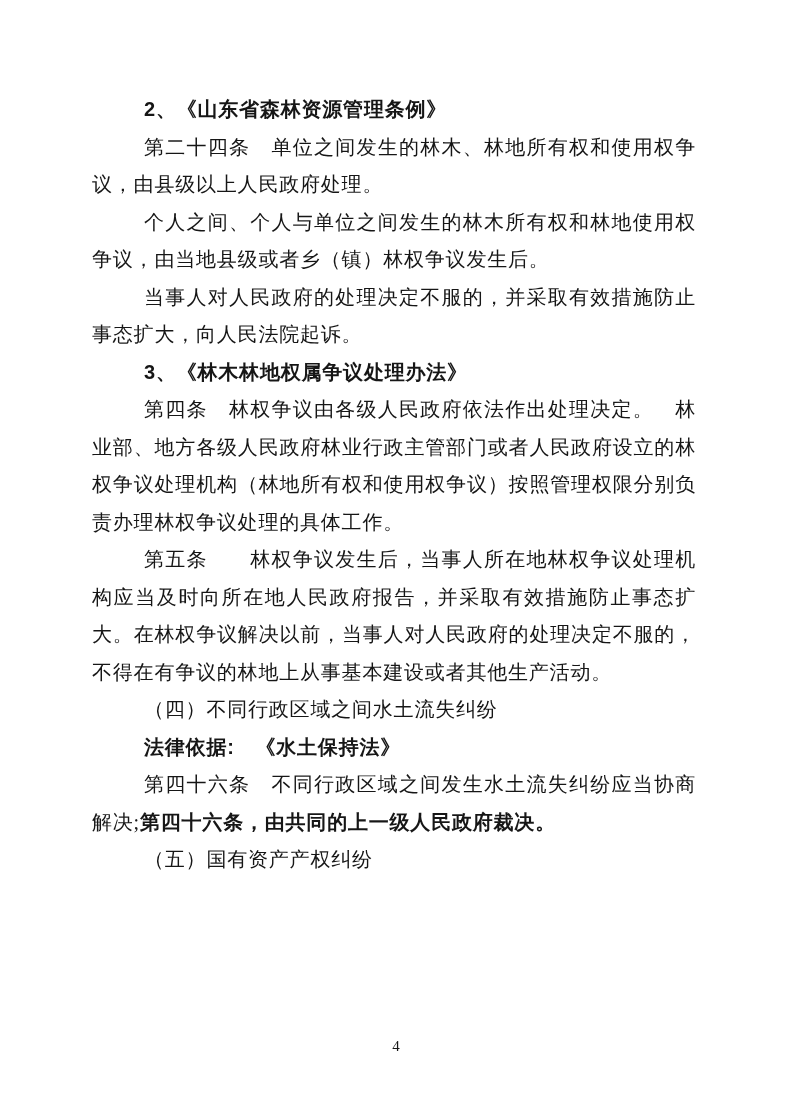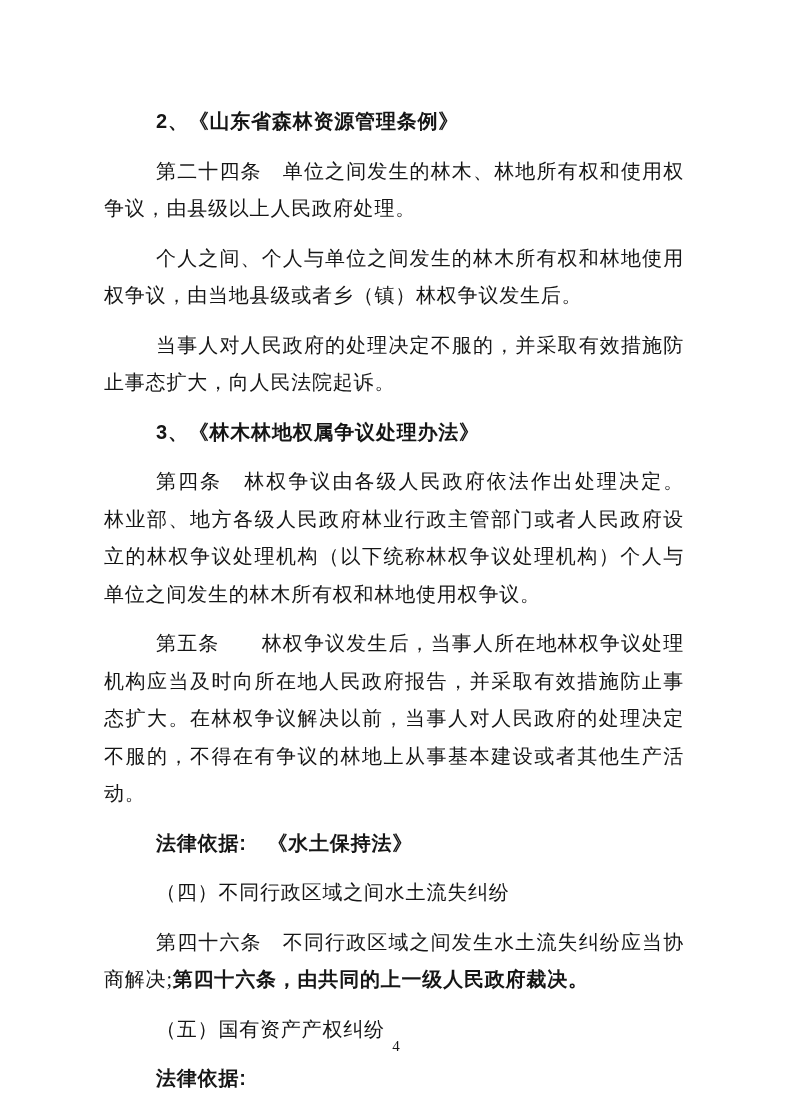--- a/index.html
+++ b/index.html
@@ -21,21 +21,21 @@
     left: 92px;
     top: 91px;
     width: 604px;
     font-size: 20px;
     line-height: 37.5px;
     letter-spacing: 0.8px;
     text-align: justify;
     overflow-wrap: break-word;
   }
   p.para {
-    margin: 12px;
+    margin: 0;
     padding: 0;
     text-indent: 52px;
   }
   .seg {
     font-weight: normal;
   }
   .seg-bold {
     font-weight: 700;
     font-family: "Liberation Sans", "DejaVu Sans", sans-serif;
   }
@@ -54,22 +54,21 @@
 </head>
 <body>
 
 <div class="page">
   <div class="doc-body" id="doc-body">
       <p class="para"><span class="seg seg-bold">2、《山东省森林资源管理条例》</span></p>
       <p class="para"><span class="seg">第二十四条　单位之间发生的林木、林地所有权和使用权争议，由县级以上人民政府处理。</span></p>
       <p class="para"><span class="seg">个人之间、个人与单位之间发生的林木所有权和林地使用权争议，由当地县级或者乡（镇）林权争议发生后。</span></p>
       <p class="para"><span class="seg">当事人对人民政府的处理决定不服的，并采取有效措施防止事态扩大，向人民法院起诉。</span></p>
       <p class="para"><span class="seg seg-bold">3、《林木林地权属争议处理办法》</span></p>
-      <p class="para"><span class="seg">第四条　林权争议由各级人民政府依法作出处理决定。　林业部、地方各级人民政府林业行政主管部门或者人民政府设立的林权争议处理机构（以下统称林权争议处理机构）个人与单位之间发生的林木所有权和林地使用权争议。</span></p>
+      <p class="para"><span class="seg">第四条　林权争议由各级人民政府依法作出处理决定。　林业部、地方各级人民政府林业行政主管部门或者人民政府设立的林权争议处理机构（林地所有权和使用权争议）按照管理权限分别负责办理林权争议处理的具体工作。</span></p>
       <p class="para"><span class="seg">第五条　　林权争议发生后，当事人所在地林权争议处理机构应当及时向所在地人民政府报告，并采取有效措施防止事态扩大。在林权争议解决以前，当事人对人民政府的处理决定不服的，不得在有争议的林地上从事基本建设或者其他生产活动。</span></p>
+      <p class="para"><span class="seg">（四）不同行政区域之间水土流失纠纷</span></p>
       <p class="para"><span class="seg seg-bold">法律依据:　《水土保持法》</span></p>
-      <p class="para"><span class="seg">（四）不同行政区域之间水土流失纠纷</span></p>
       <p class="para"><span class="seg">第四十六条　不同行政区域之间发生水土流失纠纷应当协商解决;</span><span class="seg seg-bold">第四十六条，由共同的上一级人民政府裁决。</span></p>
       <p class="para"><span class="seg">（五）国有资产产权纠纷</span></p>
-      <p class="para"><span class="seg seg-bold">法律依据:</span></p>
     </div>
   <div class="page-number">4</div>
 </div>
 
 </body></html>

